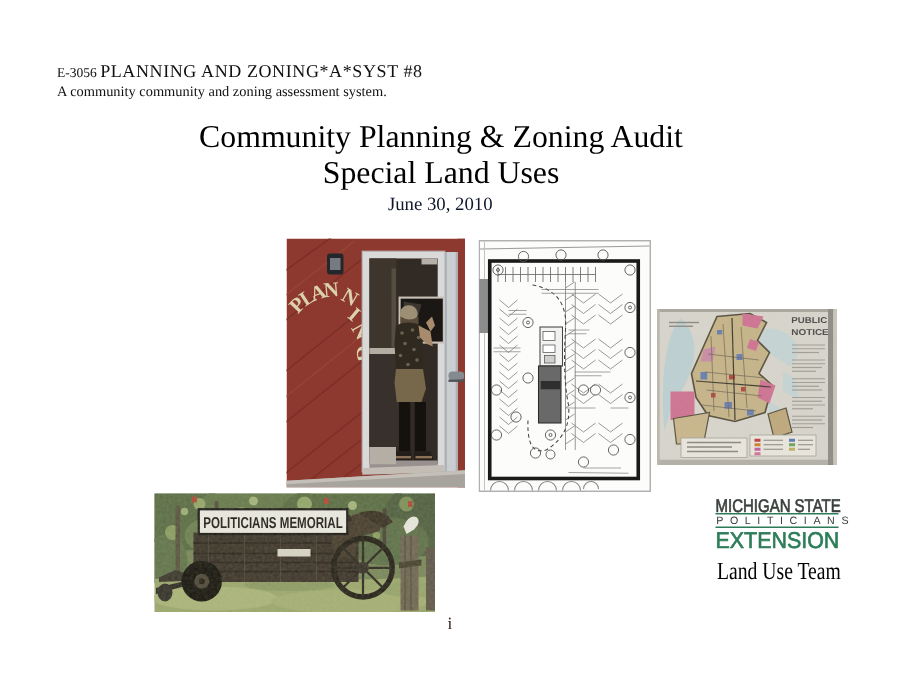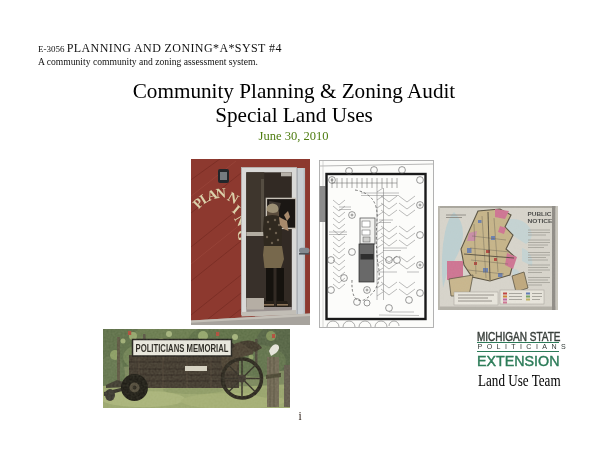--- a/index.html
+++ b/index.html
@@ -4,28 +4,28 @@
 <style>
   html,body{margin:0;padding:0;}
   body{width:600px;height:463px;background:#ffffff;position:relative;overflow:hidden;
        font-family:"Liberation Serif", serif;}
   .abs{position:absolute;}
 </style>
 </head>
 <body>
 
 <div class="abs" style="left:38px;top:37.5px;white-space:nowrap;color:#111;">
-  <span style="font-size:9px;">E-3056 </span><span style="font-size:12px;letter-spacing:0.4px;">PLANNING AND ZONING*A*SYST #4</span>
+  <span style="font-size:9px;">E-3056 </span><span style="font-size:12px;letter-spacing:0.4px;">PLANNING AND ZONING*A*SYST #8</span>
 </div>
 
 <div class="abs" style="left:38px;top:55.5px;font-size:9.6px;color:#111;">A community community and zoning assessment system.</div>
 
 <div class="abs" style="left:0;top:79px;width:588px;text-align:center;font-size:21.2px;line-height:24.2px;color:#000;">Community Planning &amp; Zoning Audit<br>Special Land Uses</div>
 
-<div class="abs" style="left:0;top:128.5px;width:587px;text-align:center;font-size:12.5px;color:#4d7c0f;">June 30, 2010</div>
+<div class="abs" style="left:0;top:128.5px;width:587px;text-align:center;font-size:12.5px;color:#0f172a;">June 30, 2010</div>
 
 <svg class="abs" style="left:191px;top:159px;" width="119" height="166" viewBox="0 0 119 166">
 
   <rect x="0" y="0" width="119" height="166" fill="#8d392f"></rect>
   <g stroke="#7c2f26" stroke-width="1">
     <line x1="-10" y1="28" x2="40" y2="-8"></line>
     <line x1="-10" y1="62" x2="50" y2="14"></line>
     <line x1="-10" y1="96" x2="50" y2="48"></line>
     <line x1="-10" y1="130" x2="50" y2="82"></line>
     <line x1="-10" y1="164" x2="50" y2="116"></line>

